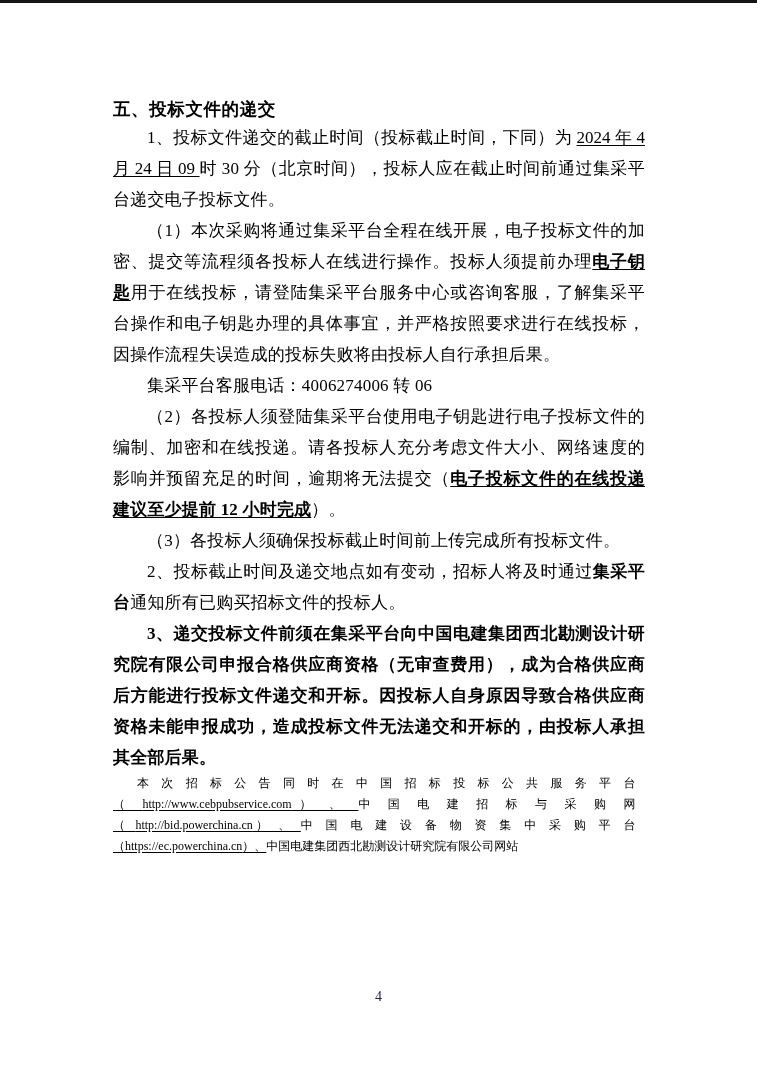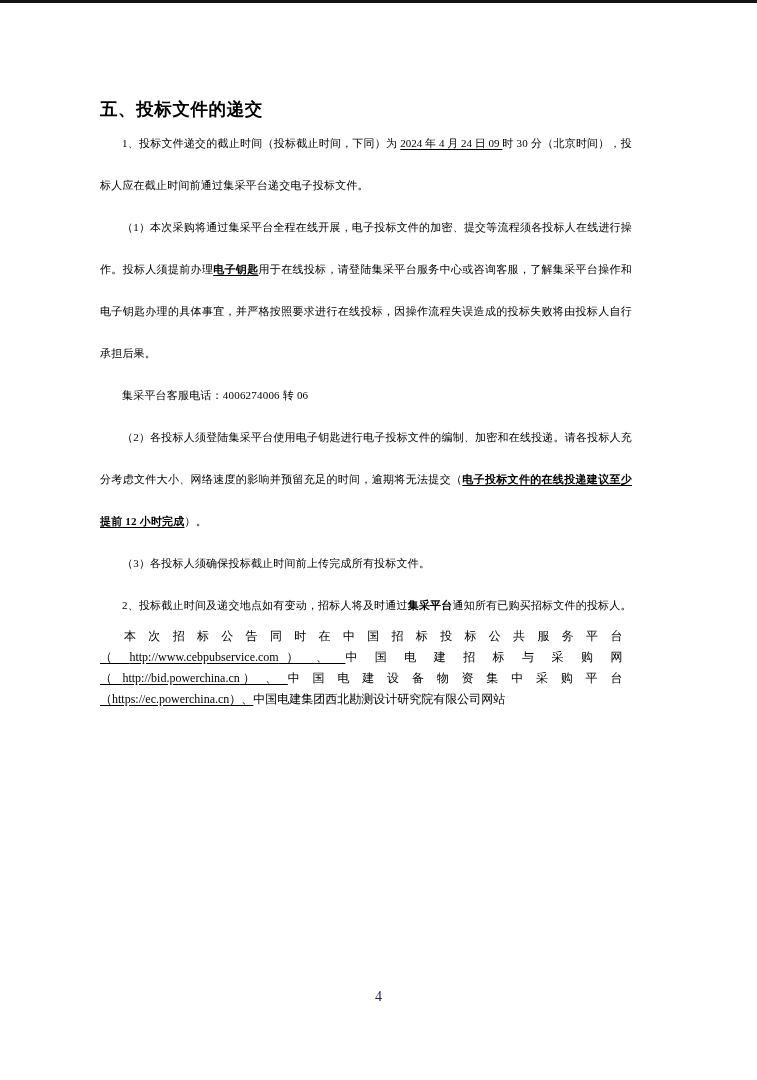--- a/index.html
+++ b/index.html
@@ -22,39 +22,39 @@
   .top-edge {
     position: absolute;
     top: 0;
     left: 0;
     width: 757px;
     height: 3px;
     background: #141414;
   }
   .content {
     position: absolute;
-    left: 100px;
+    left: 113px;
     top: 96px;
     width: 532px;
   }
   h2.section-heading {
     font-family: "Liberation Sans", "DejaVu Sans", sans-serif;
     font-size: 17.5px;
     font-weight: bold;
     margin: 0;
     padding: 0;
     letter-spacing: 0.6px;
     line-height: 26px;
   }
   .sec-five { margin-bottom: 17px; }
   .sec-six  { margin-top: 26px; margin-bottom: 16px; }
 
   p.para {
-    font-size: 11px;
-    line-height: 42px;
+    font-size: 17px;
+    line-height: 31px;
     margin: 0 0 0 0;
     text-align: justify;
     text-justify: inter-ideograph;
     text-indent: 2em;
     letter-spacing: 0.2px;
   }
 
   .bold { font-weight: bold; margin-top: 16px; }
   .u { text-decoration: underline; text-underline-offset: 2px; }
   .bu { font-weight: bold; text-decoration: underline; text-underline-offset: 2px; }
@@ -117,20 +117,23 @@
 
     <p class="para">
       <span>（3）各投标人须确保投标截止时间前上传完成所有投标文件。</span>
     </p>
 
 
     <p class="para">
       <span>2、投标截止时间及递交地点如有变动，招标人将及时通过</span><span class="bold">集采平台</span><span>通知所有已购买招标文件的投标人。</span>
     </p>
 
+    <p class="para">
+      <span class="bold">3、递交投标文件前须在集采平台向中国电建集团西北勘测设计研究院有限公司申报合格供应商资格（无审查费用），成为合格供应商后方能进行投标文件递交和开标。因投标人自身原因导致合格供应商资格未能申报成功，造成投标文件无法递交和开标的，由投标人承担其全部后果。</span>
+    </p>
 
 
     <p class="spread">
       <span class="j stretch-1">本次招标公告同时在中国招标投标公共服务平台</span><span class="u"><span class="stretch-1">（</span><span class="latin">http://www.cebpubservice.com</span><span class="stretch-1">）、</span></span><span class="j stretch-1">中国电建招标与采购网</span><span class="u"><span class="stretch-2">（</span><span class="latin">http://bid.powerchina.cn</span><span class="stretch-2">）、</span></span><span class="j stretch-1">中国电建设备物资集中采购平台</span><span class="u"><span class="stretch-3">（</span><span class="latin">https://ec.powerchina.cn</span><span class="stretch-3">）、</span></span><span class="j stretch-3">中国电建集团西北勘测设计研究院有限公司网站</span>
     </p>
 
   </div>
 
   <div class="page-number">4</div>
 

